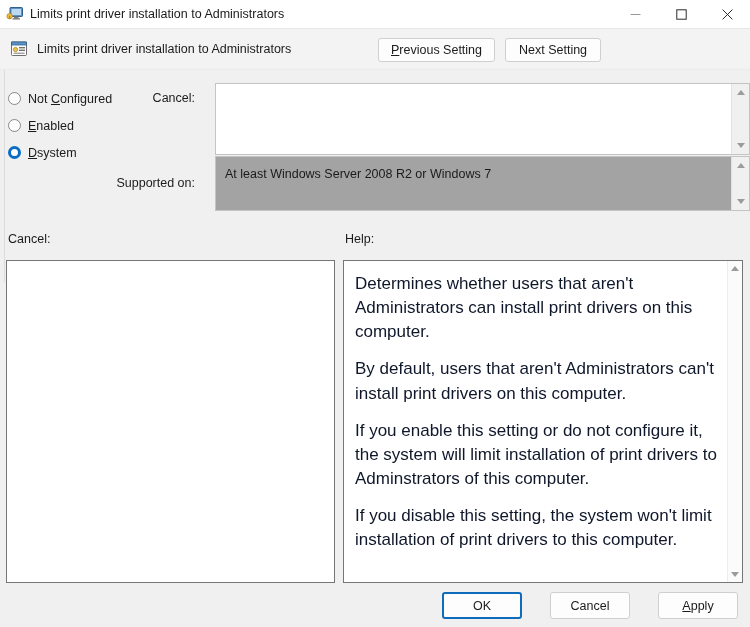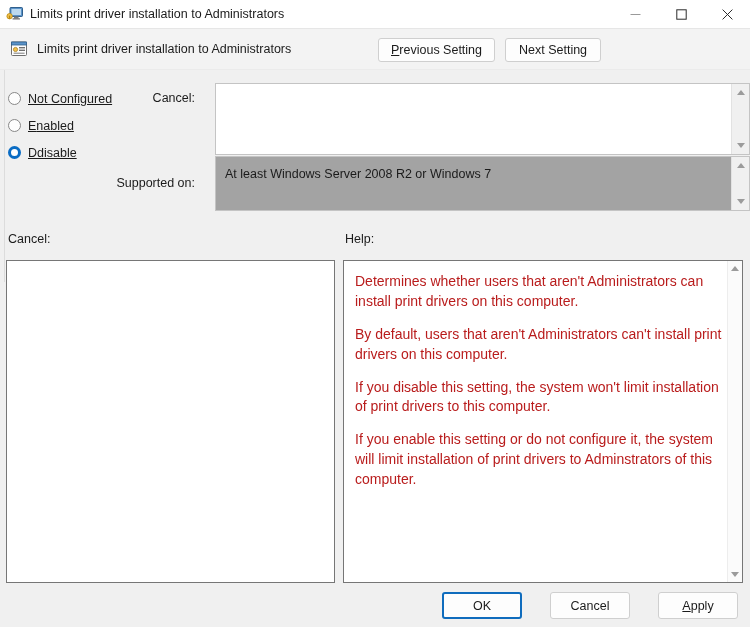--- a/index.html
+++ b/index.html
@@ -129,21 +129,20 @@
     position: absolute;
     left: 8px;
     top: 15px;
     width: 120px;
   }
   .radio-row {
     display: flex;
     align-items: center;
     height: 27px;
     cursor: default;
-    text-decoration: underline;
   }
   .radio-mark {
     width: 13px;
     height: 13px;
     border-radius: 50%;
     border: 1px solid #888;
     background: #fdfdfd;
     box-sizing: border-box;
     margin-right: 7px;
     flex: 0 0 auto;
@@ -223,23 +222,23 @@
   
   .pane {
     position: absolute;
     background: #ffffff;
     border: 1px solid #767676;
     box-sizing: border-box;
     overflow: hidden;
   }
   .help-body {
     padding: 11px 14px 10px 11px;
-    font-size: 14px;
+    font-size: 17px;
     line-height: 1.42;
-    color: #b91c1c;
+    color: #0f172a;
   }
   .help-body p { margin: 0 0 13px 0; }
   .help-body p:last-child { margin-bottom: 0; }
 
   .help-sbar {
     position: absolute;
     right: 0; top: 0; bottom: 0;
     width: 14px;
     background: #fbfbfb;
     border-left: 1px solid #ededed;
@@ -329,21 +328,21 @@
     <div class="radio-row">
       <span class="radio-mark"></span>
       <span class="radio-label"><span>Not </span><span class="accel">C</span><span>onfigured</span></span>
     </div>
     <div class="radio-row">
       <span class="radio-mark"></span>
       <span class="radio-label"><span></span><span class="accel">E</span><span>nabled</span></span>
     </div>
     <div class="radio-row checked">
       <span class="radio-mark"></span>
-      <span class="radio-label"><span></span><span class="accel">D</span><span>disable</span></span>
+      <span class="radio-label"><span></span><span class="accel">D</span><span>system</span></span>
     </div>
   </div>
 
   <div class="field-label" style="left:100px; top:21px; width:95px;">Cancel:</div>
   <div class="textbox" style="left:215px; top:13px; width:535px; height:72px;">
     <div class="textbox-content"></div>
     <div class="sbar">
       <div class="sbar-arrow">
           <span class="tri-up"></span>
         </div>
@@ -370,22 +369,22 @@
   <div class="caption" style="left:345px; top:162px;">Help:</div>
 
   <div class="pane" style="left:6px; top:190px; width:329px; height:323px;">
     <div class="textbox-content"></div>
   </div>
 
   <div class="pane" style="left:343px; top:190px; width:400px; height:323px;">
     <div class="help-body">
       <p>Determines whether users that aren't Administrators can install print drivers on this computer.</p>
       <p>By default, users that aren't Administrators can't install print drivers on this computer.</p>
+      <p>If you enable this setting or do not configure it, the system will limit installation of print drivers to Adminstrators of this computer.</p>
       <p>If you disable this setting, the system won't limit installation of print drivers to this computer.</p>
-      <p>If you enable this setting or do not configure it, the system will limit installation of print drivers to Adminstrators of this computer.</p>
     </div>
     <div class="help-sbar">
       <span class="tri-up"></span>
       <span class="tri-down"></span>
     </div>
   </div>
 
   <div class="footer-buttons">
     <button class="btn default">
         <span>OK</span>

